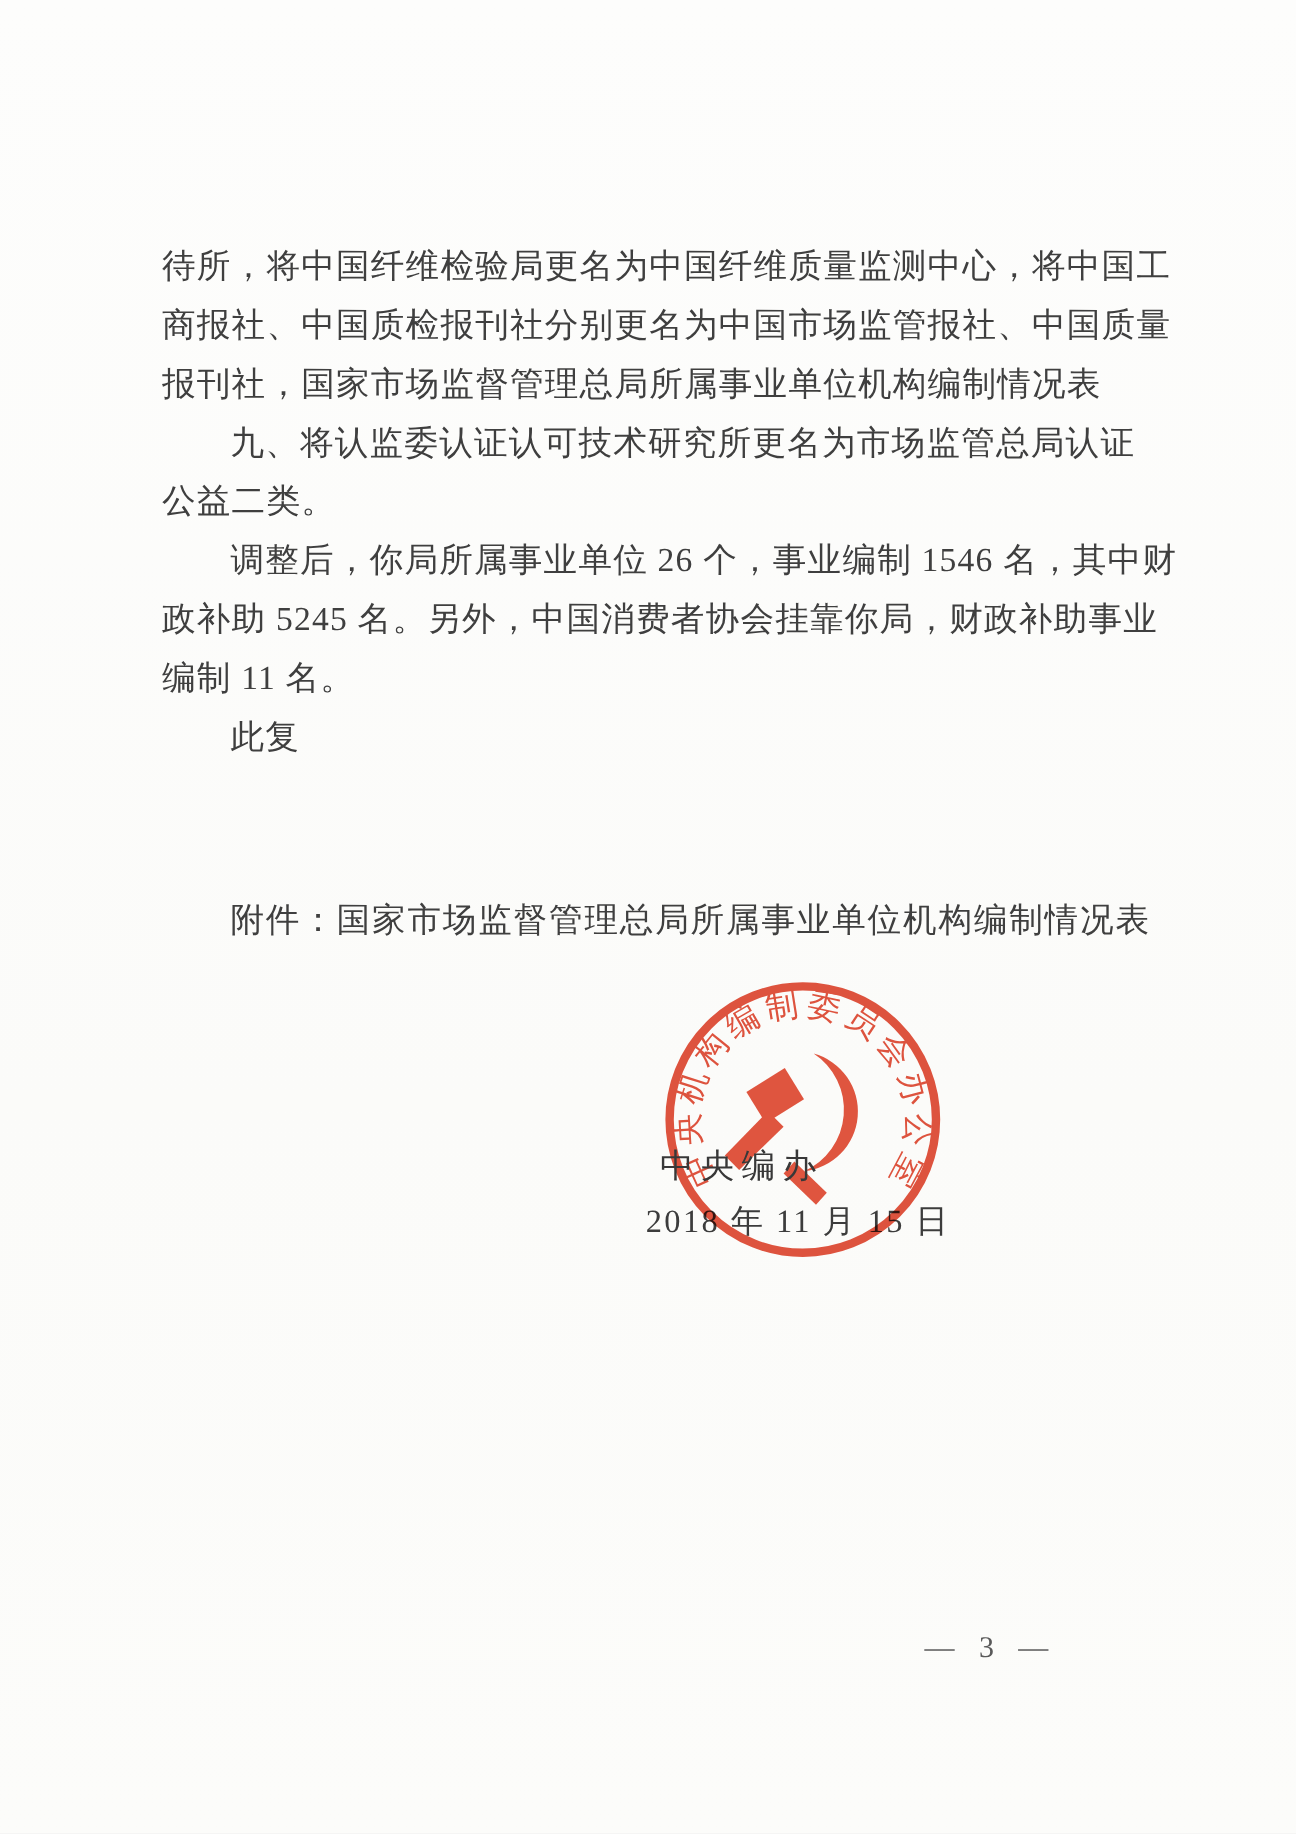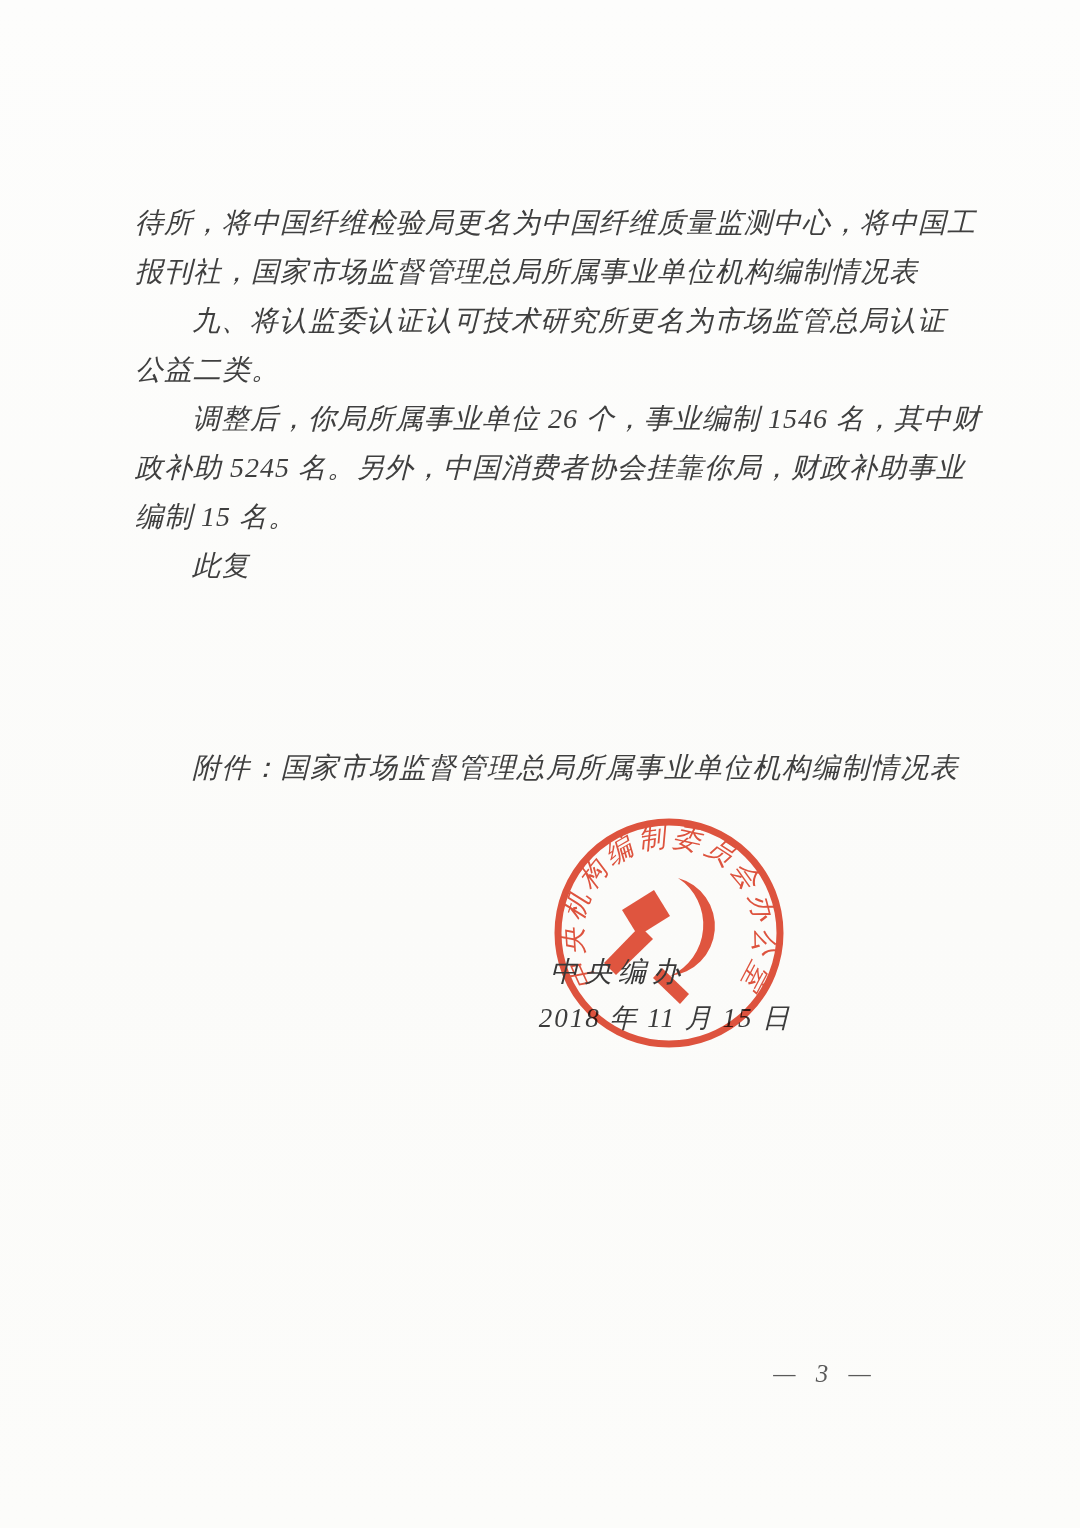--- a/index.html
+++ b/index.html
@@ -9,21 +9,20 @@
     font-family: "Liberation Serif", "DejaVu Serif", serif;
   }
   .page {
     position: relative;
     width: 1080px;
     height: 1528px;
     margin: 0 auto;
     background: linear-gradient(180deg, #fdfdfc 0%, #fbfbf9 60%, #fcfcfa 100%);
     overflow: hidden;
     color: #3f3f3f;
-    font-style: italic;
   }
   .body-text {
     position: absolute;
     left: 135px;
     top: 198px;
     width: 790px;
   }
   .line {
     height: 49px;
     line-height: 49px;
@@ -89,26 +88,27 @@
     color: #5a5a5a;
   }
 </style>
 </head>
 <body>
 
 <div class="page">
 
   <div class="body-text">
       <div class="line">待所，将中国纤维检验局更名为中国纤维质量监测中心，将中国工</div>
+      <div class="line">商报社、中国质检报刊社分别更名为中国市场监管报社、中国质量</div>
       <div class="line">报刊社，国家市场监督管理总局所属事业单位机构编制情况表</div>
       <div class="line indent">九、将认监委认证认可技术研究所更名为市场监管总局认证</div>
       <div class="line">公益二类。</div>
       <div class="line indent">调整后，你局所属事业单位 26 个，事业编制 1546 名，其中财</div>
       <div class="line">政补助 5245 名。另外，中国消费者协会挂靠你局，财政补助事业</div>
-      <div class="line">编制 15 名。</div>
+      <div class="line">编制 11 名。</div>
       <div class="line indent">此复</div>
     </div>
 
   <div class="attachment-line">附件：国家市场监督管理总局所属事业单位机构编制情况表</div>
 
   <div class="seal">
     <svg viewBox="0 0 238 238" width="238" height="238" xmlns="http://www.w3.org/2000/svg">
       <defs>
         <path id="sealArc" d="M 49.5,171.4 A 87 87 0 1 1 188.5,171.4" fill="none"></path>
       </defs>

